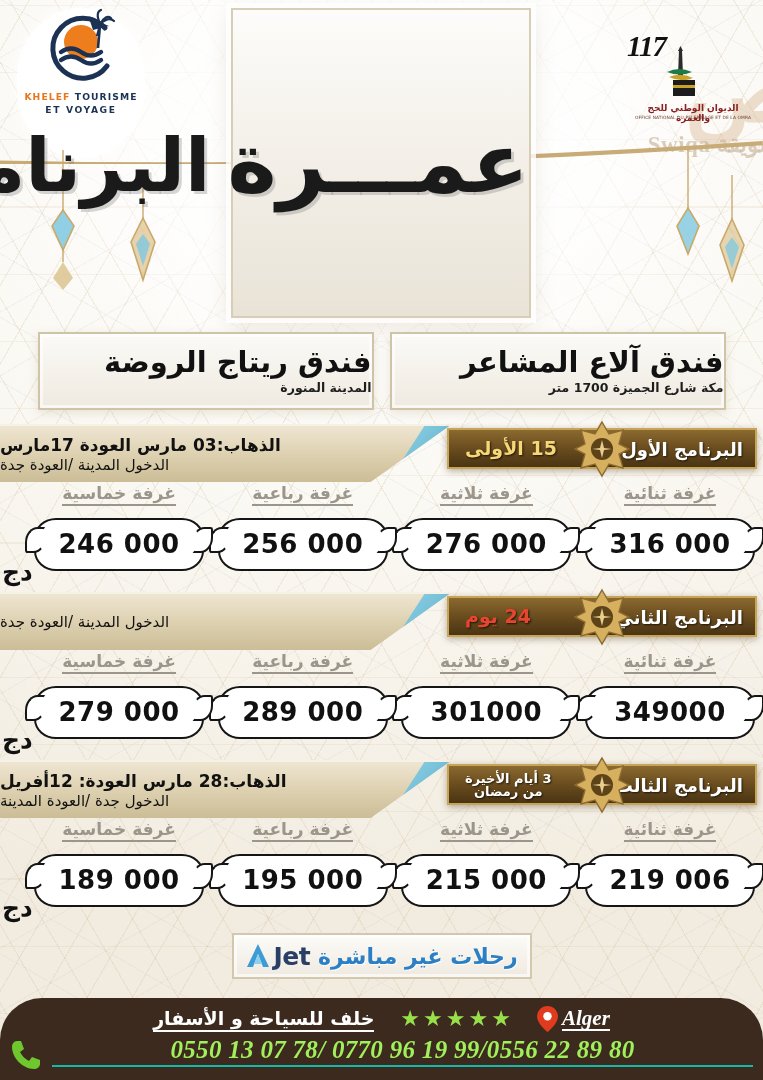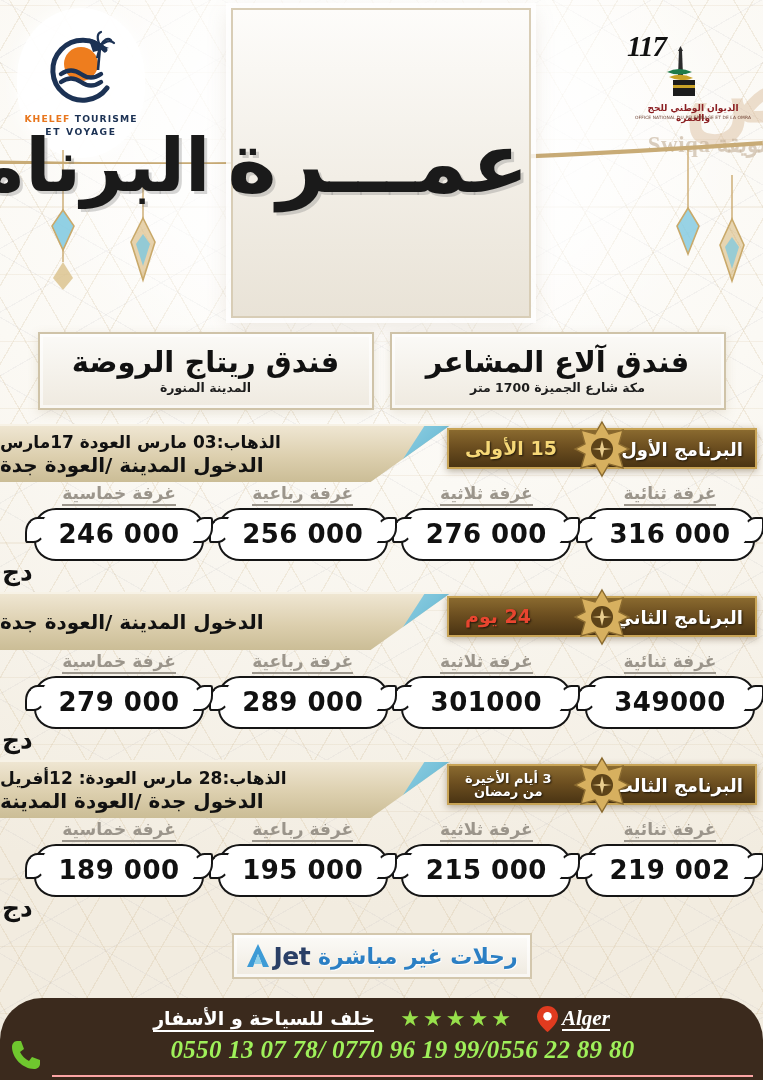--- a/index.html
+++ b/index.html
@@ -79,21 +79,21 @@
     position:absolute; left:0px; top:115px; width:180px;
     text-align:center; font-size:23px; font-weight:bold;
     color:rgba(196,176,152,.62); letter-spacing:.5px;
     font-family:"Liberation Serif", serif; direction:ltr;
   }
 
   .logo-khelef {
     position:absolute; left:17px; top:8px; width:128px; height:150px;
     background:rgba(255,255,255,.93);
     border-radius:50%/46%;
-    display:flex; flex-direction:column; align-items:center; justify-content:center;
+    display:flex; flex-direction:column; align-items:center; 
     box-shadow:0 0 18px rgba(255,255,255,.9);
   }
   .khelef-mark { width:76px; height:80px; }
   .khelef-t1 { font-size:9.2px; letter-spacing:1.1px; margin-top:3px; font-weight:bold; direction:ltr; }
   .khelef-t1 .k-orange { color:#e8761d; }
   .khelef-t1 .k-navy { color:#1c3254; }
   .khelef-t2 { font-size:9.2px; letter-spacing:1.6px; color:#1c3254; font-weight:bold; margin-top:2px; direction:ltr; }
 
   
   .title-plaque {
@@ -131,21 +131,21 @@
 
   
   .hotels {
     position:relative; height:92px; margin-top:2px;
     display:flex; justify-content:center; gap:16px;
   }
   .hotel-card {
     position:relative; width:336px; height:78px;
     background:linear-gradient(180deg,#fbfaf7 0%,#efeae0 100%);
     border:2px solid #cfc3a8;
-    display:flex; flex-direction:column; align-items:center; justify-content:center;
+    display:flex; flex-direction:column; align-items:flex-start; justify-content:center;
     box-shadow:0 3px 10px rgba(150,125,85,.18), inset 0 0 0 3px rgba(255,255,255,.6);
   }
   .hotel-card::before, .hotel-card::after {
     content:""; position:absolute; top:14px; width:30px; height:50px;
     background:linear-gradient(180deg,#fbfaf7,#efeae0);
     border:2px solid #cfc3a8; border-radius:50% 8px 50% 8px;
     z-index:-1;
   }
   .hotel-card::before { left:-18px; }
   .hotel-card::after  { right:-18px; }
@@ -191,32 +191,32 @@
     clip-path:polygon(0 0, 100% 0, 82% 100%, 0 100%);
     display:flex; flex-direction:column; align-items:flex-end;
     justify-content:center; padding-right:18px; gap:1px;
   }
   .date-banner::after {
     content:""; position:absolute; right:-2px; top:0; width:78px; height:58px;
     background:linear-gradient(135deg,#9fd7e8 0%,#6fbdd6 60%,#46a3c4 100%);
     clip-path:polygon(62% 0, 100% 0, 52% 100%, 14% 100%);
   }
   .date-line1 { font-size:17px; font-weight:bold; color:#111; z-index:2; }
-  .date-line2 { font-size:20px; font-weight:bold; color:#111; z-index:2; }
+  .date-line2 { font-size:15px; font-weight:normal; color:#111; z-index:2; }
 
   
   .prices {
     position:relative; height:104px; padding:0 8px 0 34px;
     display:flex; justify-content:space-between; align-items:flex-start;
   }
   .price-cell { position:relative; width:170px; text-align:center; }
   .room-label {
     font-size:17px; font-weight:bold; color:#9b958b;
     border-bottom:2.5px solid #9b958b; display:inline-block;
-    padding-bottom:1px; margin-bottom:2px; line-height:1.1;
+    padding-bottom:1px; margin-bottom:12px; line-height:1.1;
   }
   .price-pill {
     position:relative; height:53px;
     background:#ffffff; border:2.5px solid #151515;
     display:flex; align-items:center; justify-content:center;
     border-radius:22px / 20px;
   }
   .price-pill::before, .price-pill::after {
     content:""; position:absolute; top:7px; width:17px; height:22px;
     background:#fff; border:2.5px solid #151515;
@@ -274,21 +274,21 @@
   .pin { width:21px; height:26px; }
   .city {
     font-size:21px; font-weight:bold; font-style:italic; color:#ffffff;
     border-bottom:2px solid #fff; line-height:1.05;
     font-family:"Liberation Serif", serif;
   }
   .phones {
     position:absolute; left:52px; right:10px; top:38px;
     font-size:25px; font-weight:bold; font-style:italic; color:#9ff05a;
     text-align:center; direction:ltr; letter-spacing:.3px;
-    border-bottom:2px solid #fca5a5; padding-bottom:11px;
+    border-bottom:2px solid #14b8a6; padding-bottom:1px;
     font-family:"Liberation Serif", serif;
   }
   .phone-icon { position:absolute; left:10px; top:40px; width:34px; height:34px; }
 </style>
 </head>
 <body>
 
 <div id="poster">
   <div class="lattice"></div>
   <div class="lattice2"></div>
@@ -481,21 +481,21 @@
           <span>3 أيام الأخيرة</span><br>
           <span>من رمضان</span>
         </span>
       </div>
     </div>
     <div class="prices">
       <div class="dzd">دج</div>
       <div class="price-cell">
         <div class="room-label">غرفة ثنائية</div>
         <div class="price-pill">
-            <span class="price-val">219 002</span>
+            <span class="price-val">219 006</span>
           </div>
       </div>
       <div class="price-cell">
         <div class="room-label">غرفة ثلاثية</div>
         <div class="price-pill">
             <span class="price-val">215 000</span>
           </div>
       </div>
       <div class="price-cell">
         <div class="room-label">غرفة رباعية</div>

